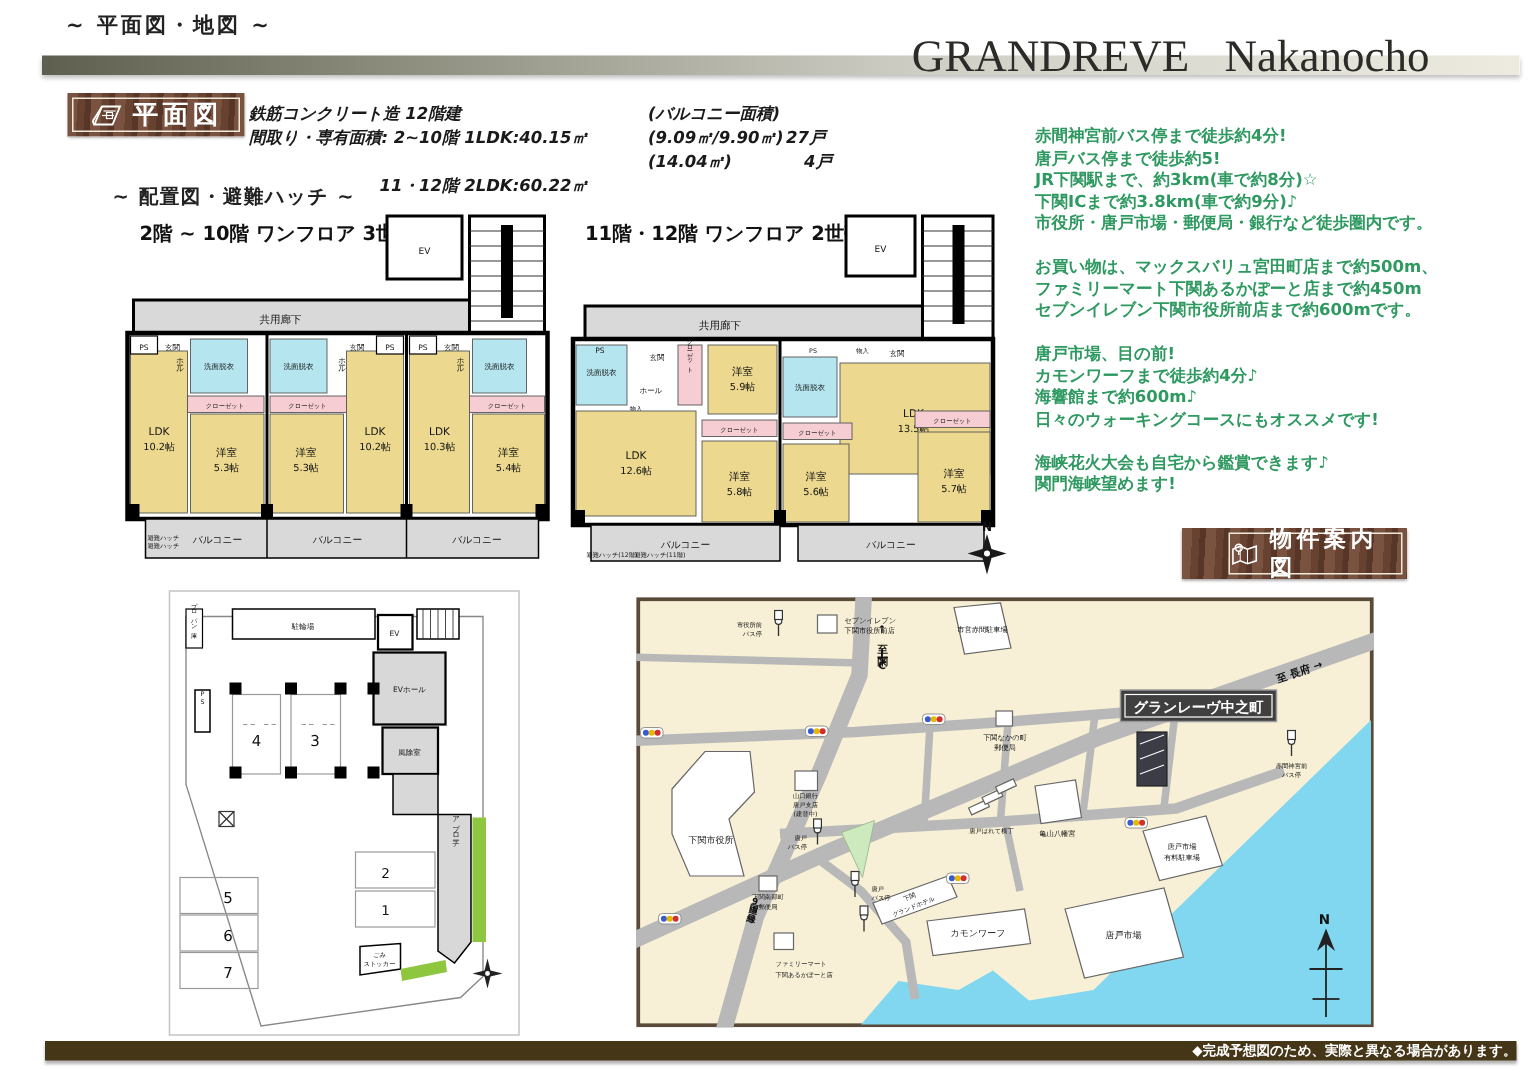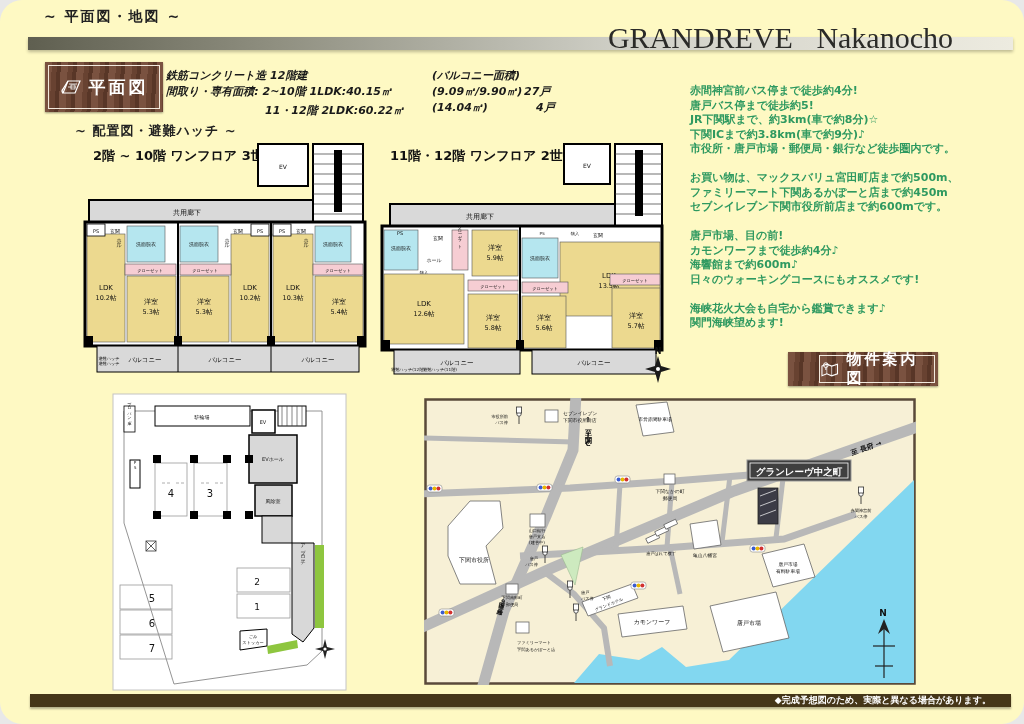--- a/index.html
+++ b/index.html
@@ -1,40 +1,40 @@
 <!DOCTYPE html>
 <html><head>
 <meta charset="utf-8">
 <style>
   html,body{margin:0;padding:0;background:#e8e8e8;}
-  .page{position:relative;width:1024px;height:724px;background:#fef9c3;overflow:hidden;
-        font-family:"DejaVu Sans","Liberation Sans",sans-serif;border-radius:22px;}
+  .page{position:relative;width:1024px;height:724px;background:#ffffff;overflow:hidden;
+        font-family:"DejaVu Sans","Liberation Sans",sans-serif;}
   .abs{position:absolute;}
   .corner-note{left:44px;top:8px;font-size:14px;font-weight:bold;color:#222;letter-spacing:2px;}
   .grad-bar{left:28px;top:37px;width:985px;height:13px;
             background:linear-gradient(to right,#5f5f50,#8f8f80 25%,#cfcfc6 60%,#edebe0 100%);
             box-shadow:0 2px 3px rgba(0,0,0,.25);}
   .brand{right:71px;top:21px;font-family:"Liberation Serif","DejaVu Serif",serif;
          font-size:30px;color:#2b2b28;word-spacing:16px;}
   .badge{background:repeating-linear-gradient(93deg,#7a5240 0 7px,#684231 7px 12px,#583627 12px 16px);
          box-shadow:0 1px 2px rgba(0,0,0,.4);display:flex;align-items:center;justify-content:center;}
   .badge-inner{border:1px solid #f2e9dd;display:flex;align-items:center;justify-content:center;
                gap:7px;width:calc(100% - 8px);height:calc(100% - 8px);}
   .badge-text{color:#fff;font-weight:bold;letter-spacing:3px;}
-  .badge-plan{left:45px;top:62px;width:118px;height:50px;}
+  .badge-plan{left:45px;top:62px;width:118px;height:29px;}
   .badge-plan .badge-text{font-size:17px;}
   .badge-map{left:788px;top:352px;width:122px;height:34px;padding-left:28px;}
   .badge-map .badge-text{font-size:15px;}
   .spec{font-size:11px;font-weight:bold;color:#1a1a1a;white-space:nowrap;font-style:italic;}
   .layout-note{left:75px;top:122px;font-size:13px;font-weight:bold;color:#222;letter-spacing:1px;}
   .access{left:690px;top:84px;width:326px;color:#2e9960;font-size:11px;font-weight:bold;}
   .access-line{min-height:14.5px;line-height:14.5px;white-space:nowrap;}
   .footer-bar{left:30px;top:694px;width:981px;height:13px;background:#453618;
               box-shadow:0 2px 2px rgba(0,0,0,.3);display:flex;align-items:center;justify-content:flex-end;}
-  .footer-bar span{color:#fff;font-size:9px;font-weight:bold;padding-right:20px;}
+  .footer-bar span{color:#fff;font-size:9px;font-weight:bold;padding-right:0;}
   svg text{fill:#111;}
   .vtext{writing-mode:vertical-rl;text-orientation:upright;}
   .ttl{font-size:13px;font-weight:bold;}
   .rm{font-size:7px;text-anchor:middle;}
   .rs{font-size:6.5px;text-anchor:middle;}
   .sm{font-size:5px;text-anchor:middle;}
   .xs{font-size:4.2px;text-anchor:middle;}
   .m5{font-size:4.8px;text-anchor:middle;}
   .m6{font-size:6px;text-anchor:middle;}
 </style>
@@ -58,21 +58,21 @@
       </svg>
       <span class="badge-text">平面図</span>
     </div>
   </div>
 
   <div class="abs spec" style="left:166px;top:68px;">鉄筋コンクリート造 12階建</div>
   <div class="abs spec" style="left:432px;top:68px;">(バルコニー面積)</div>
   <div class="abs spec" style="left:166px;top:84px;">間取り・専有面積: 2~10階 1LDK:40.15㎡</div>
   <div class="abs spec" style="left:432px;top:84px;">(9.09㎡/9.90㎡)</div>
   <div class="abs spec" style="left:524px;top:84px;">27戸</div>
-  <div class="abs spec" style="left:253px;top:103px;margin-left:12px;">11・12階 2LDK:60.22㎡</div>
+  <div class="abs spec" style="left:253px;top:116px;">11・12階 2LDK:60.22㎡</div>
   <div class="abs spec" style="left:432px;top:100px;">(14.04㎡)</div>
   <div class="abs spec" style="left:536px;top:100px;">4戸</div>
 
   <div class="abs layout-note">~ 配置図・避難ハッチ ~</div>
 
   <svg class="abs" style="left:75px;top:138px;" width="300" height="252" viewBox="0 0 300 252">
     <text class="ttl" x="18" y="22">2階 ~ 10階 ワンフロア 3世帯</text>
 
     <rect x="183" y="6" width="50" height="42" fill="#fff" stroke="#000" stroke-width="2"></rect>
     <text x="208" y="31" class="m6">EV</text>

